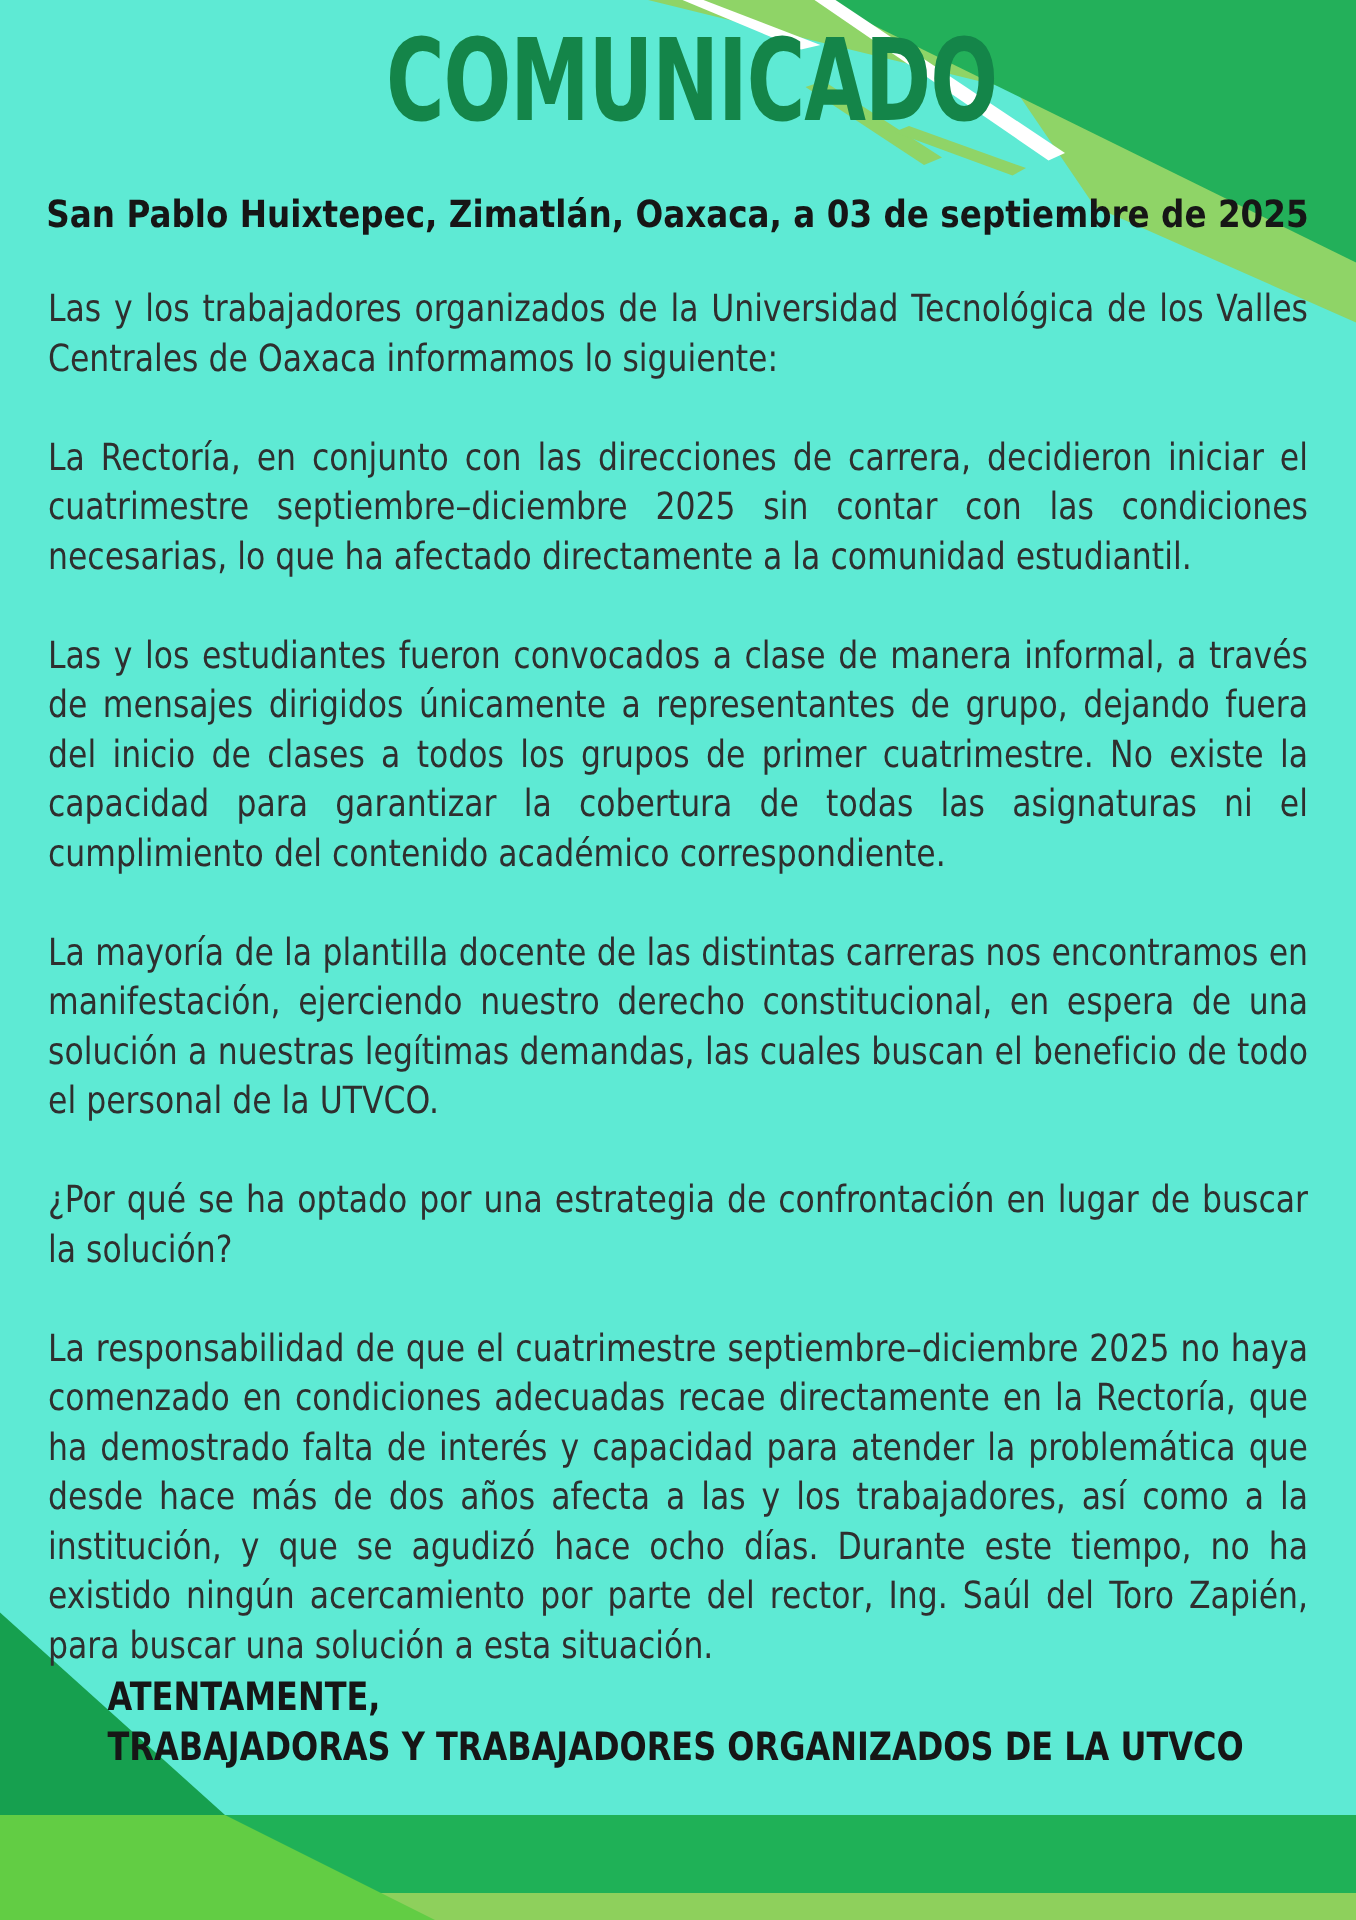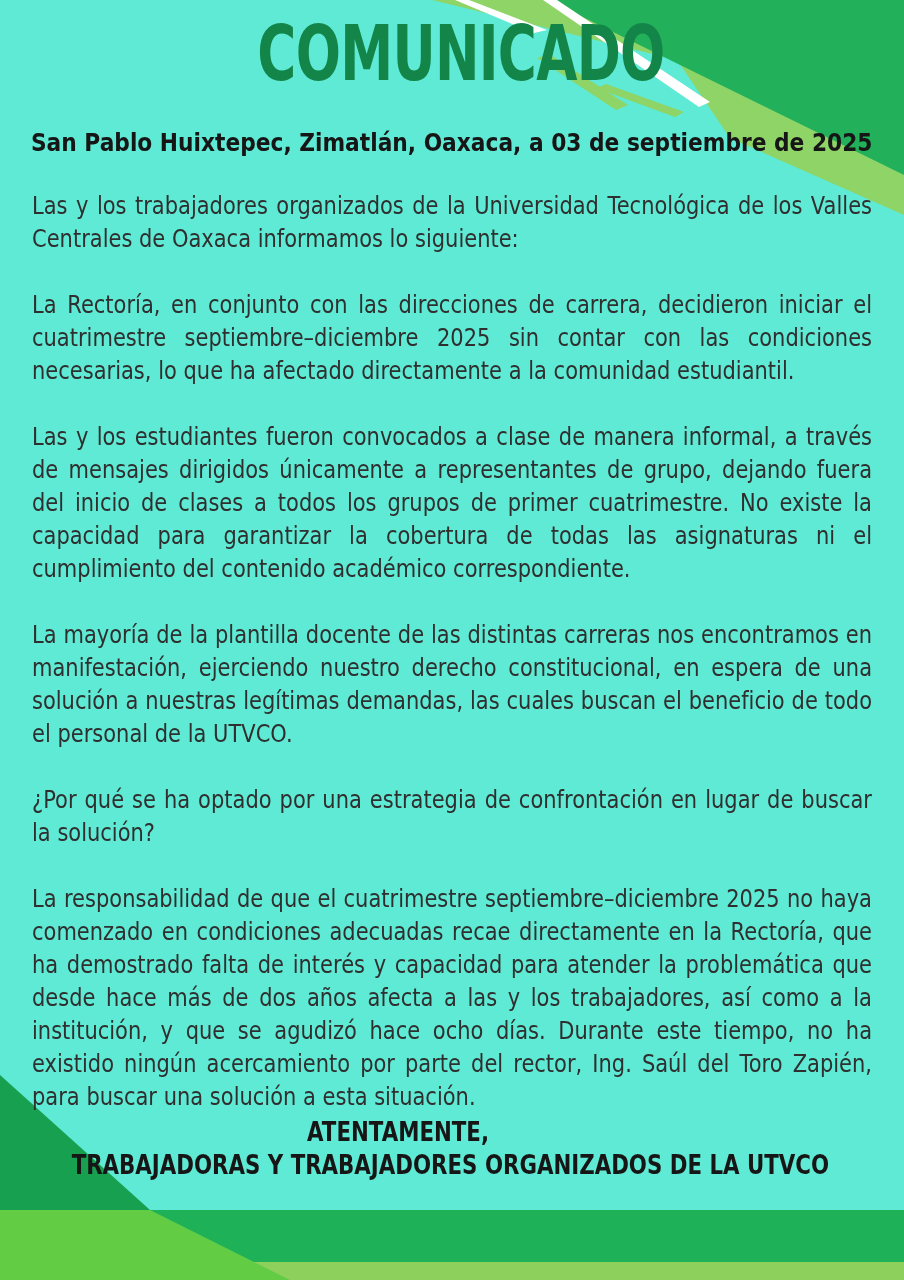--- a/index.html
+++ b/index.html
@@ -70,21 +70,21 @@
     color: var(--body_text);
     text-align: justify;
   }
   .body-text p { margin: 0 0 33px 0; }
   .body-text p:last-child { margin-bottom: 0; }
 
   .closing {
     position: absolute;
     top: 1116px; left: 0;
     width: 796px;
-    text-align: center;
+    text-align: left;
     font-weight: bold;
     font-size: 26px;
     line-height: 33px;
     color: var(--bold_text);
   }
   .closing .line {
     display: block;
     transform: scaleX(0.82);
     transform-origin: 50% 50%;
     white-space: nowrap;

